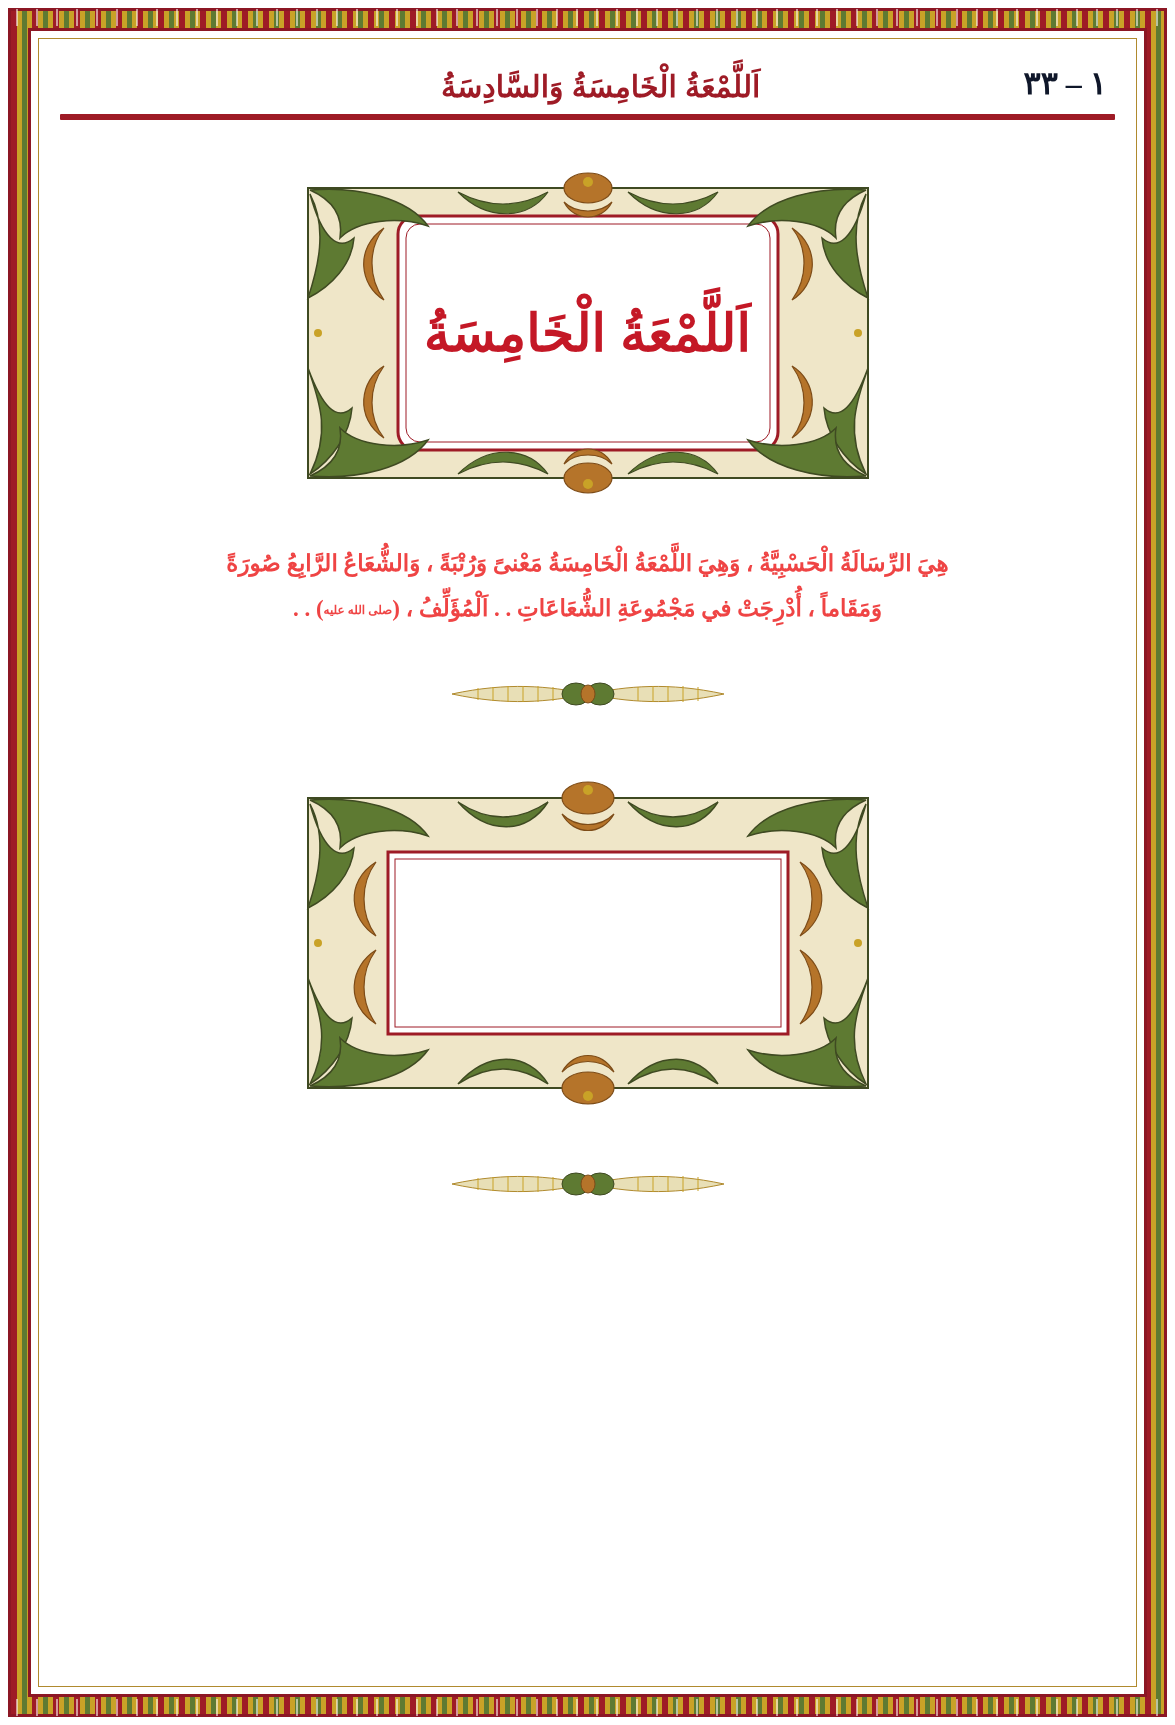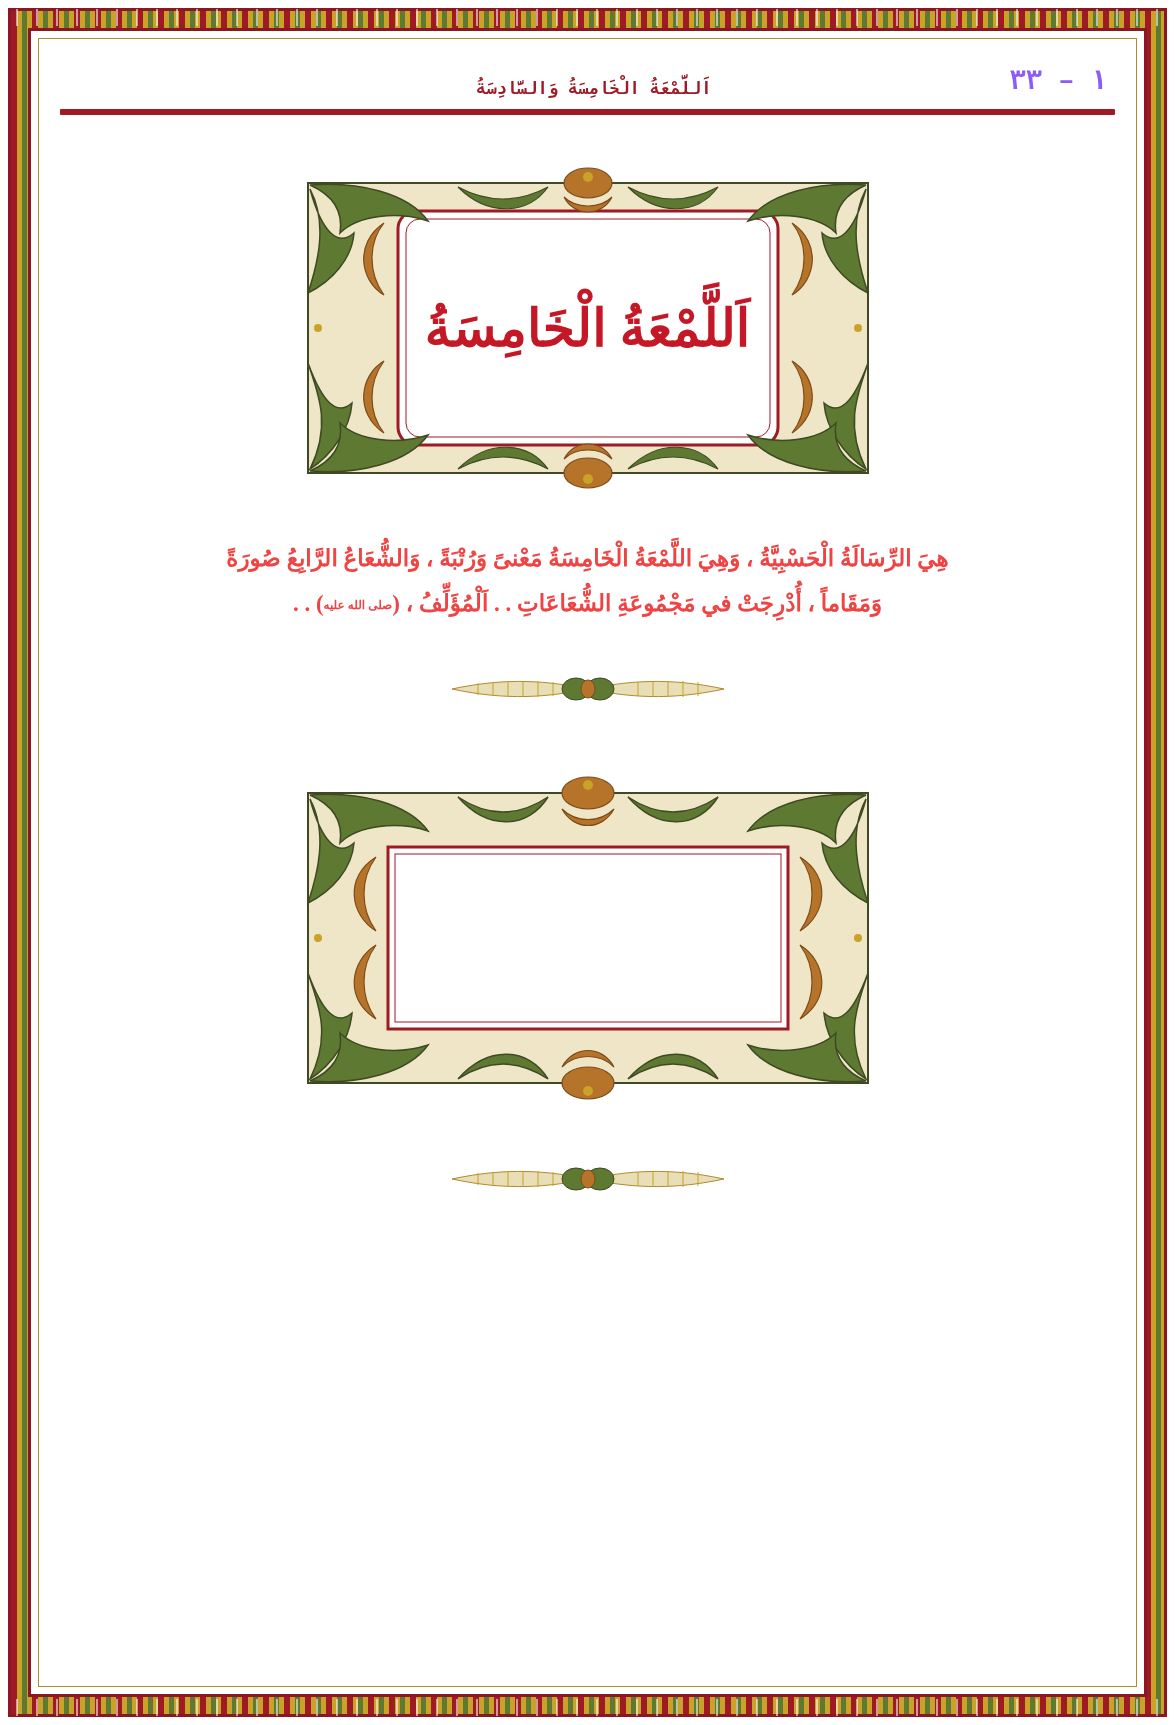--- a/index.html
+++ b/index.html
@@ -92,33 +92,33 @@
 
   
   .header-row {
     display: flex;
     align-items: flex-end;
     justify-content: space-between;
     padding: 12px 16px 0 16px;
     direction: rtl;
   }
   .page-number {
-    font-family: Liberation Mono, monospace;
-    font-size: 27px;
-    color: #8b5cf6;
+    font-family: Liberation Serif, serif;
+    font-size: 32px;
+    color: #0f172a;
     font-weight: bold;
     letter-spacing: 2px;
     white-space: nowrap;
     padding-bottom: 2px;
   }
   .header-title {
     flex: 1;
     text-align: center;
-    font-family: Liberation Mono, monospace;
-    font-size: 17px;
+    font-family: Liberation Sans, sans-serif;
+    font-size: 30px;
     color: #9e1b26;
     font-weight: bold;
     white-space: nowrap;
   }
   .header-spacer { width: 110px; }
 
   .header-rule {
     margin: 10px 8px 0 8px;
     height: 6px;
     background: #9e1b26;
@@ -139,21 +139,21 @@
     inset: 0;
     width: 100%;
     height: 100%;
   }
   .cartouche .title-text {
     position: absolute;
     left: 0; right: 0;
     top: 50%;
     transform: translateY(-50%);
     text-align: center;
-    font-family: Liberation Serif, serif;
+    font-family: Liberation Sans, sans-serif;
     font-size: 52px;
     color: #c41826;
     font-weight: bold;
     direction: rtl;
     white-space: nowrap;
   }
 
   
   .body-para {
     direction: rtl;

